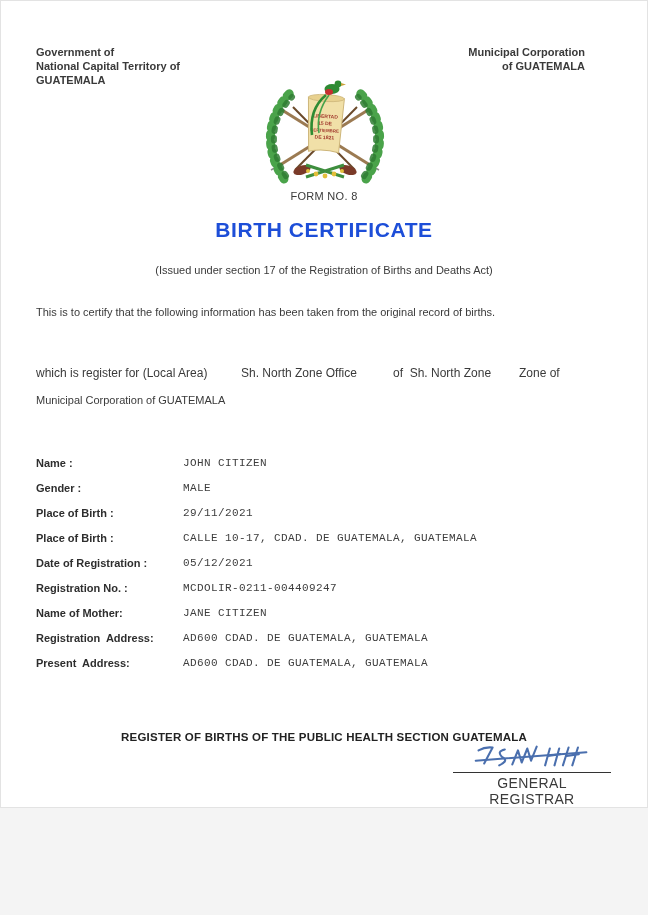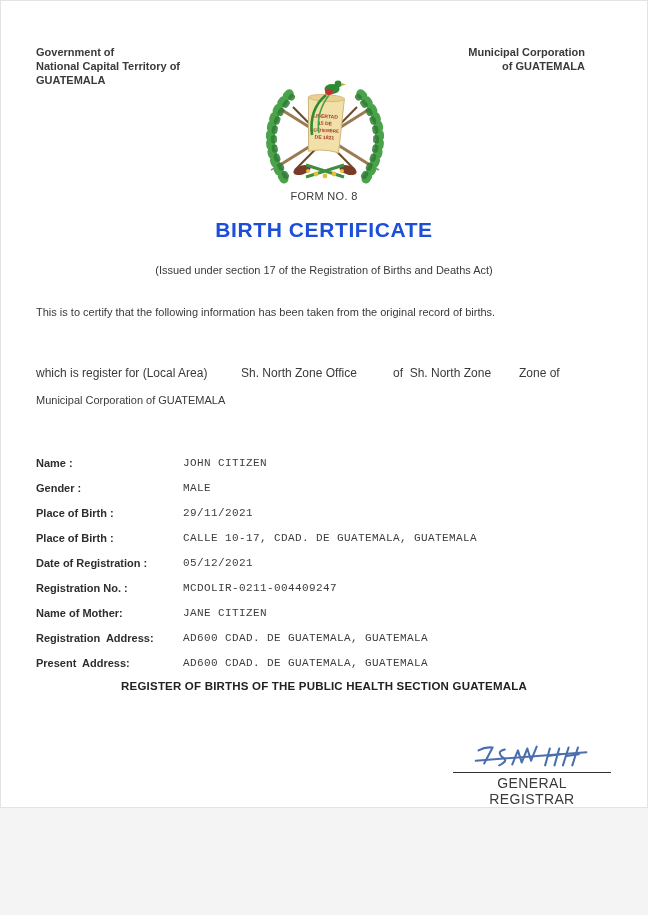--- a/index.html
+++ b/index.html
@@ -26,21 +26,21 @@
   .regline{top:365px;font-size:12px;color:#3a3a3a;}
   .regline-p1{left:35px;}
   .regline-p2{left:240px;}
   .regline-p3{left:392px;white-space:pre;}
   .regline-p4{left:518px;}
   .municipal{left:35px;top:393px;font-size:11px;color:#3a3a3a;}
   .fields{left:35px;top:456px;width:578px;}
   .field-row{display:flex;height:25px;align-items:flex-start;}
   .flabel{width:147px;flex:0 0 147px;font-size:11px;font-weight:bold;color:#2e2e2e;white-space:pre;}
   .fvalue{font-family:"Liberation Mono","DejaVu Sans Mono",monospace;font-size:11px;color:#3d3d3d;letter-spacing:.4px;white-space:pre;}
-  .reg-heading{left:0;top:679px;width:100%;text-align:center;font-size:11.5px;font-weight:bold;color:#222;letter-spacing:.2px;}
+  .reg-heading{left:0;top:730px;width:100%;text-align:center;font-size:11.5px;font-weight:bold;color:#222;letter-spacing:.2px;}
   .sig-block{left:452px;top:740px;width:158px;text-align:center;}
   .sig-svg{display:block;margin:0 auto;width:126px;height:30px;}
   .sig-line{border-top:1.5px solid #333;margin-top:1px;}
   .sig-title{font-size:14px;color:#3a3a3a;letter-spacing:.4px;margin-top:2px;}
   .logo{right:30px;top:824px;font-size:41px;font-weight:normal;letter-spacing:-1.5px;white-space:nowrap;}
   .logo .p2{font-style:italic;}
 </style>
 </head>
 <body>
 

